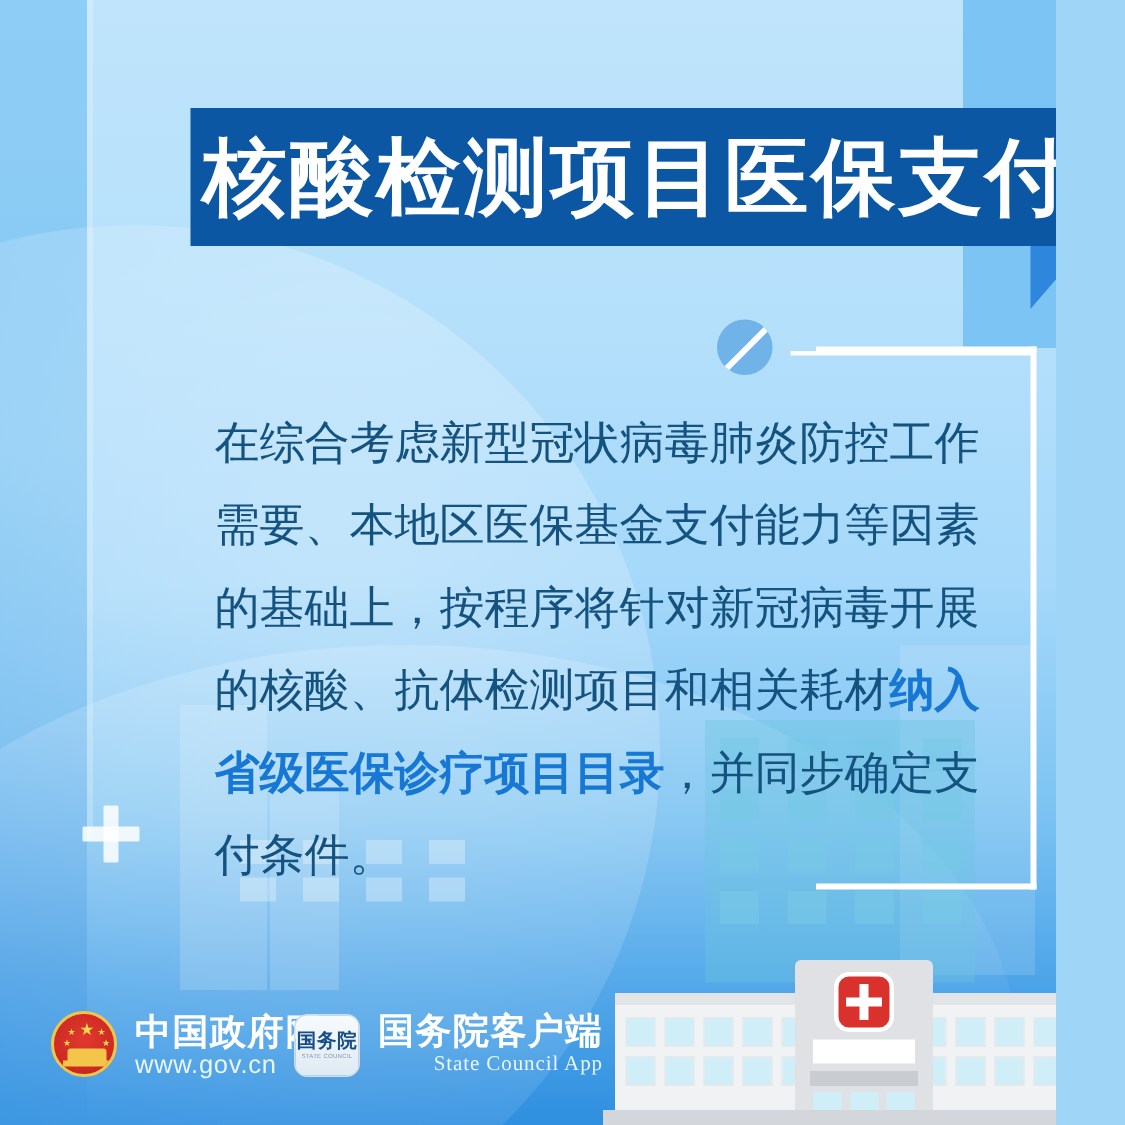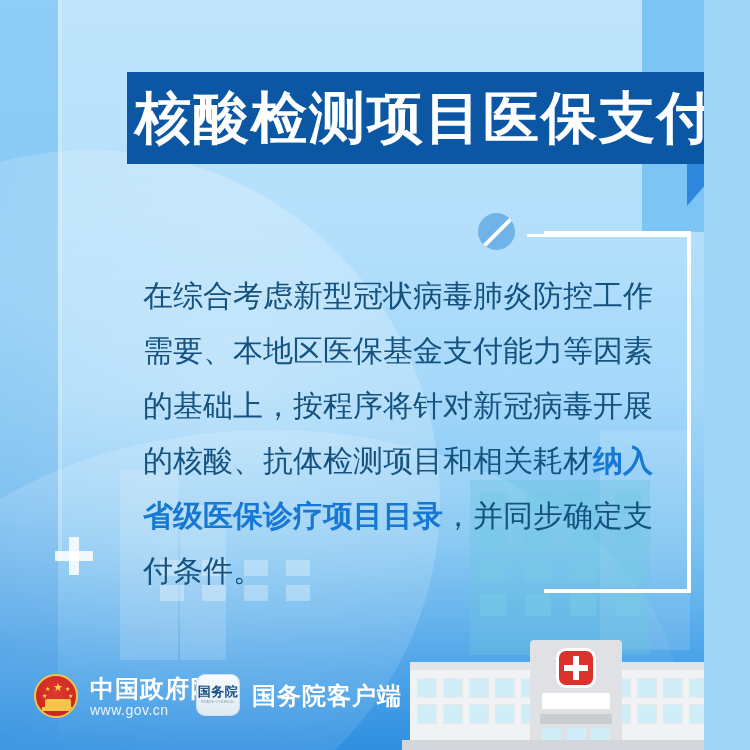--- a/index.html
+++ b/index.html
@@ -286,21 +286,21 @@
   .gov-text { margin-left: 12px; }
   .gov-cn {
     color: #ffffff;
     font-size: 24px;
     font-weight: bold;
     line-height: 27px;
     letter-spacing: 1px;
   }
   .gov-url {
     color: #eaf5ff;
-    font-size: 14px;
+    font-size: 17px;
     line-height: 16px;
     letter-spacing: 0.5px;
   }
 
   .sc-logo { position: absolute; left: 196px; top: 6px; display: flex; align-items: center; }
   .sc-badge {
     width: 44px; height: 42px;
     border-radius: 9px;
     background: linear-gradient(180deg, #f7fbff 0%, #dfeaf3 100%);
     display: flex; flex-direction: column;
@@ -472,18 +472,19 @@
       </div>
     </div>
 
     <div class="sc-logo">
       <div class="sc-badge">
         <div class="sc-cn">国务院</div>
         <div class="sc-en">STATE COUNCIL</div>
       </div>
       <div class="sc-text">
         <div class="sc-title">国务院客户端</div>
+        <div class="sc-sub">State Council App</div>
       </div>
     </div>
 
   </div>
 
 </div>
 
 </body></html>

